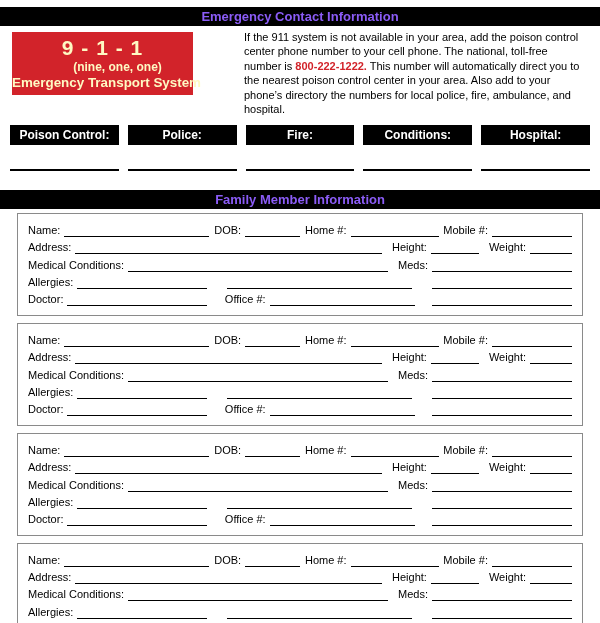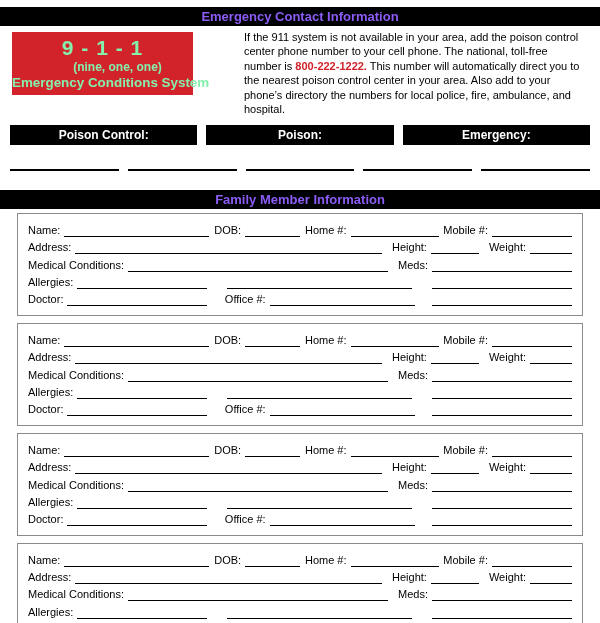--- a/index.html
+++ b/index.html
@@ -28,21 +28,21 @@
   .top-section {
     display: flex;
     align-items: flex-start;
     margin: 6px 13px 0 12px;
     gap: 7px;
   }
   .badge {
     width: 181px;
     height: 63px;
     background: #d2232a;
-    color: #86efac;
+    color: #fef9c3;
     text-align: center;
     display: flex;
     flex-direction: column;
     justify-content: center;
     flex: none;
   }
   .badge-number { font-size: 21px; font-weight: 700; letter-spacing: 1px; line-height: 1.15; }
   .badge-sub    { font-size: 12px; font-weight: 700; line-height: 1.25; margin-left: 30px; }
   .badge-system { font-size: 13.4px; font-weight: 700; line-height: 1.25; white-space: nowrap; }
 
@@ -116,29 +116,31 @@
 <body>
 
 <div class="section-bar header-bar">
   <span>Emergency Contact Information</span>
 </div>
 
 <div class="top-section">
   <div class="badge">
     <div class="badge-number">9 - 1 - 1</div>
     <div class="badge-sub">(nine, one, one)</div>
-    <div class="badge-system">Emergency Conditions System</div>
+    <div class="badge-system">Emergency Transport System</div>
   </div>
   <div class="intro"><span>If the 911 system is not available in your area, add the poison control center phone number to your cell phone. The national, toll-free number is </span><span class="phone">800-222-1222.</span><span> This number will automatically direct you to the nearest poison control center in your area. Also add to your phone’s directory the numbers for local police, fire, ambulance, and hospital.</span></div>
 </div>
 
 <div class="contact-bars">
   <div class="contact-bar">Poison Control:</div>
-  <div class="contact-bar">Poison:</div>
-  <div class="contact-bar">Emergency:</div>
+  <div class="contact-bar">Police:</div>
+  <div class="contact-bar">Fire:</div>
+  <div class="contact-bar">Conditions:</div>
+  <div class="contact-bar">Hospital:</div>
 </div>
 
 <div class="contact-lines">
   <div class="contact-line"></div>
   <div class="contact-line"></div>
   <div class="contact-line"></div>
   <div class="contact-line"></div>
   <div class="contact-line"></div>
 </div>
 

